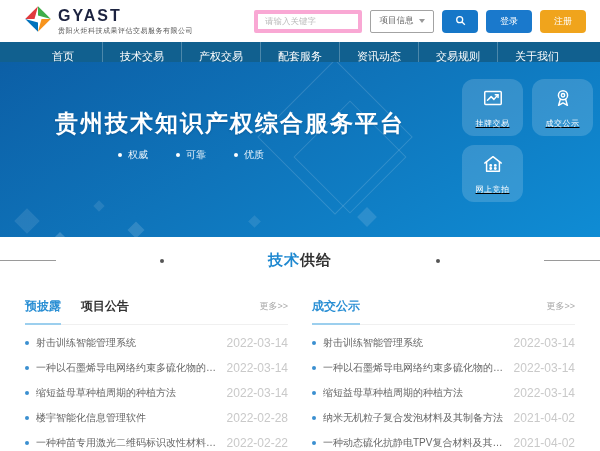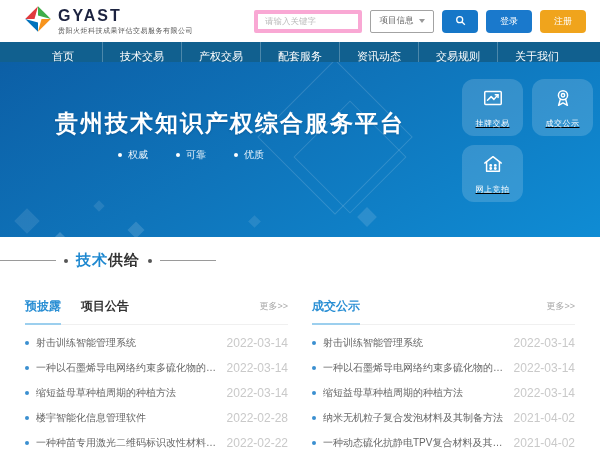--- a/index.html
+++ b/index.html
@@ -50,21 +50,21 @@
 
   .hero-cards { position:absolute; top:17px; right:7px; display:grid;
     grid-template-columns:61px 61px; grid-auto-rows:57px; gap:9px; }
   .hero-card { background:rgba(255,255,255,0.16); border-radius:12px; cursor:pointer;
     display:flex; flex-direction:column; align-items:center; justify-content:center; gap:5px;text-decoration:underline; }
   .hero-card svg { width:22px; height:22px; }
   .hero-card-label { font-size:8px; color:#fff; letter-spacing:0.5px; }
 
   
   .section { background:#fff; padding-top:14px; }
-  .section-title { display:flex; align-items:center; justify-content:flex-start; gap:8px; }
+  .section-title { display:flex; align-items:center; justify-content:space-between; gap:8px; }
   .st-line { width:56px; height:1px; background:#9a9a9a; }
   .st-dot { width:4px; height:4px; border-radius:50%; background:#555; }
   .st-text { font-size:15px; font-weight:bold; letter-spacing:1px; }
   .st-accent { color:#1e88d0; }
   .st-rest { color:#333; }
 
   
   .panels { display:flex; gap:24px; padding:0 25px; margin-top:28px; }
   .panel { flex:1; min-width:0; }
   .tab-row { display:flex; align-items:center; border-bottom:1px solid #f0f0f0; }

